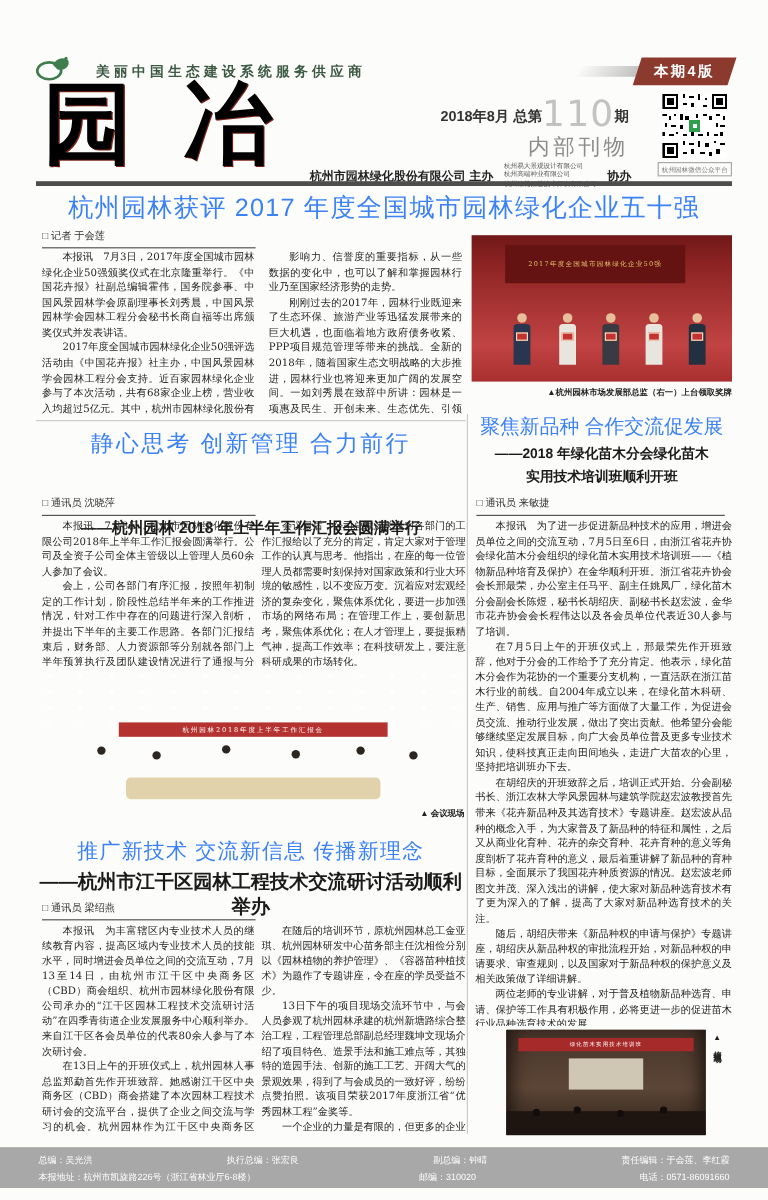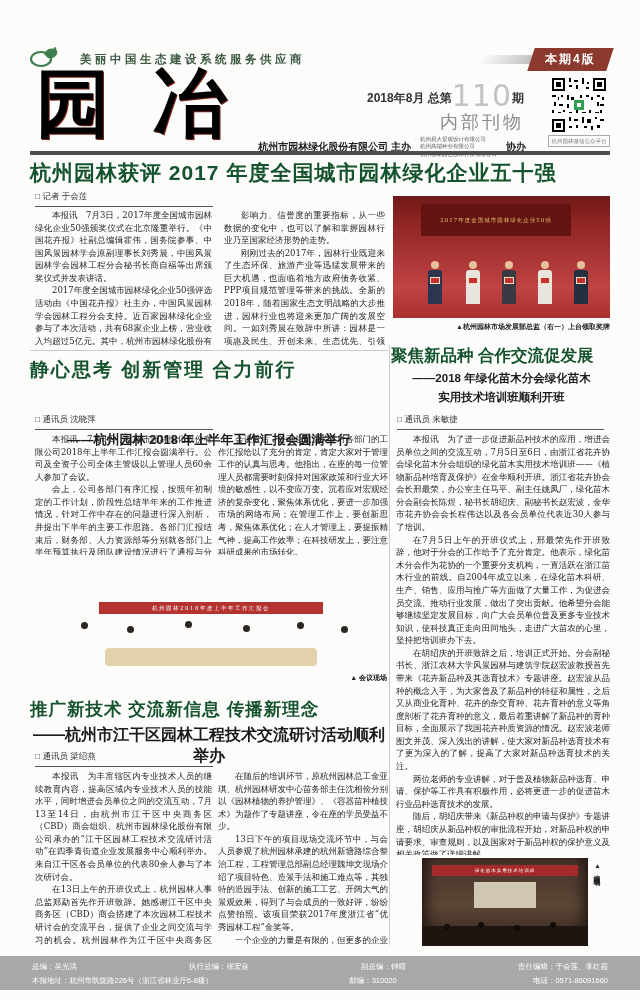--- a/index.html
+++ b/index.html
@@ -38,22 +38,22 @@
   .coorg-list { display:flex; flex-direction:column; font-size:5.5px; line-height:1.35;
     color:#555; text-align:left; font-family:"Liberation Sans",sans-serif; }
   .co-label { font-family:"Liberation Sans",sans-serif; font-weight:bold; font-size:10px; }
   .qr-block { position:absolute; right:0; top:4px; width:62px; }
   .qr-block svg { display:block; margin:0 auto; }
   .qr-caption { margin-top:3px; border:1px solid #aaa; font-size:5.5px; color:#777;
     text-align:center; padding:1.5px 1px; font-family:"Liberation Sans",sans-serif; }
   .rule { position:absolute; left:30px; right:30px; top:151px; height:4px; background:#4d4d4d; }
 
   
-  .headline { position:absolute; text-align:left; font-family:"Liberation Sans",sans-serif;
-    font-weight:bold; color:#14532d; }
+  .headline { position:absolute; text-align:center; font-family:"Liberation Sans",sans-serif;
+    font-weight:normal; color:#3b82f6; }
   .subhead { position:absolute; text-align:center; font-family:"Liberation Sans",sans-serif;
     font-weight:bold; color:#1a1a1a; }
   .byline { position:absolute; font-size:8.5px; color:#333; border-bottom:1.5px solid #555;
     padding-bottom:3px; font-family:"Liberation Sans",sans-serif; }
   .col { position:absolute; overflow:hidden; }
   .col p { font-size:8.5px; line-height:1.48; text-align:justify; text-indent:2em;
     color:#242424; }
   .caption { position:absolute; font-size:7px; font-weight:bold; color:#222;
     text-align:right; font-family:"Liberation Sans",sans-serif; }
   .vsep { position:absolute; left:389px; top:345px; width:1px; height:600px; background:#ccc; }
@@ -278,22 +278,22 @@
   <div class="caption" style="left:35px;top:673px;width:352px;">▲ 会议现场</div>
 
   <div class="headline" style="left:391px;width:221px;top:345px;font-size:16.5px;">聚焦新品种 合作交流促发展</div>
   <div class="subhead" style="left:391px;width:221px;top:371px;font-size:11.5px;">——2018 年绿化苗木分会绿化苗木</div>
   <div class="subhead" style="left:391px;width:221px;top:390px;font-size:11.5px;">实用技术培训班顺利开班</div>
   <div class="byline" style="left:397px;top:414px;width:207px;">□ 通讯员 来敏捷</div>
   <div class="col" style="left:396px;top:433px;width:214px;height:422px;">
     <p>本报讯　为了进一步促进新品种技术的应用，增进会员单位之间的交流互动，7月5日至6日，由浙江省花卉协会绿化苗木分会组织的绿化苗木实用技术培训班——《植物新品种培育及保护》在金华顺利开班。浙江省花卉协会会长邢最荣，办公室主任马平、副主任姚凤厂，绿化苗木分会副会长陈煜，秘书长胡绍庆、副秘书长赵宏波，金华市花卉协会会长程伟达以及各会员单位代表近30人参与了培训。</p>
     <p>在7月5日上午的开班仪式上，邢最荣先作开班致辞，他对于分会的工作给予了充分肯定。他表示，绿化苗木分会作为花协的一个重要分支机构，一直活跃在浙江苗木行业的前线。自2004年成立以来，在绿化苗木科研、生产、销售、应用与推广等方面做了大量工作，为促进会员交流、推动行业发展，做出了突出贡献。他希望分会能够继续坚定发展目标，向广大会员单位普及更多专业技术知识，使科技真正走向田间地头，走进广大苗农的心里，坚持把培训班办下去。</p>
     <p>在胡绍庆的开班致辞之后，培训正式开始。分会副秘书长、浙江农林大学风景园林与建筑学院赵宏波教授首先带来《花卉新品种及其选育技术》专题讲座。赵宏波从品种的概念入手，为大家普及了新品种的特征和属性，之后又从商业化育种、花卉的杂交育种、花卉育种的意义等角度剖析了花卉育种的意义，最后着重讲解了新品种的育种目标，全面展示了我国花卉种质资源的情况。赵宏波老师图文并茂、深入浅出的讲解，使大家对新品种选育技术有了更为深入的了解，提高了大家对新品种选育技术的关注。</p>
+    <p>随后，胡绍庆带来《新品种权的申请与保护》专题讲座，胡绍庆从新品种权的审批流程开始，对新品种权的申请要求、审查规则，以及国家对于新品种权的保护意义及相关政策做了详细讲解。</p>
     <p>两位老师的专业讲解，对于普及植物新品种选育、申请、保护等工作具有积极作用，必将更进一步的促进苗木行业品种选育技术的发展。</p>
-    <p>随后，胡绍庆带来《新品种权的申请与保护》专题讲座，胡绍庆从新品种权的审批流程开始，对新品种权的申请要求、审查规则，以及国家对于新品种权的保护意义及相关政策做了详细讲解。</p>
 
   </div>
   <div class="photo photo3">
     <div class="p3-banner">
         <span>绿化苗木实用技术培训班</span>
       </div>
     <div class="p3-screen"></div>
     <div class="p3-crowd"></div>
     <div class="p3-head" style="left:22px;bottom:16px;"></div>
     <div class="p3-head" style="left:56px;bottom:18px;"></div>

